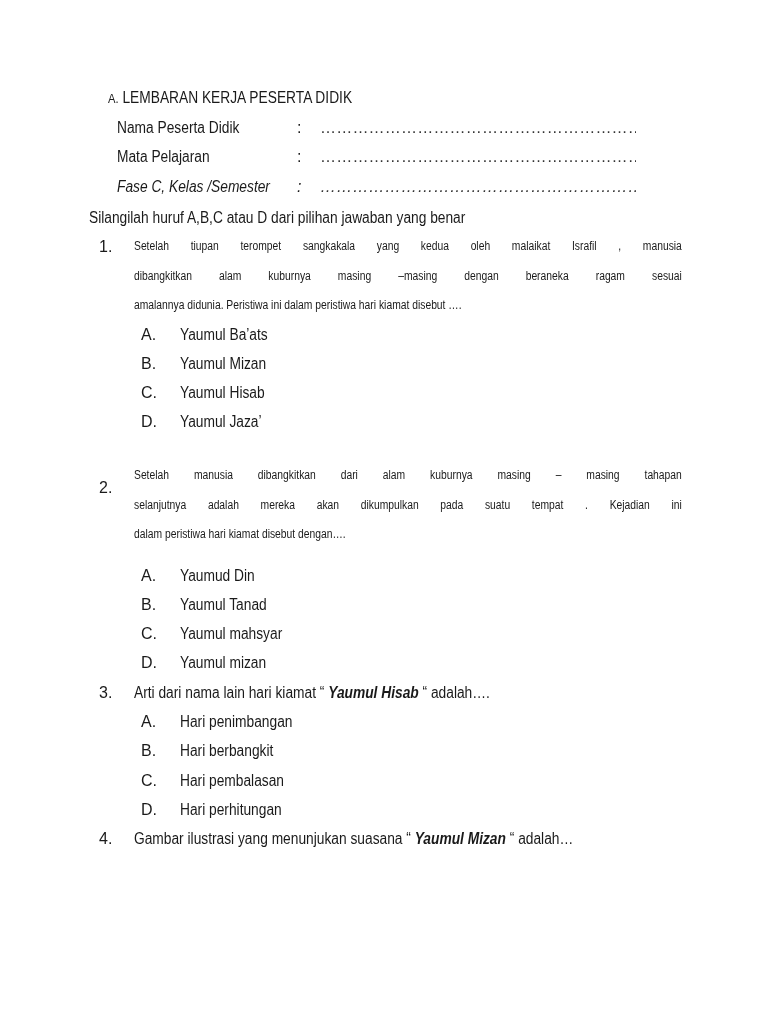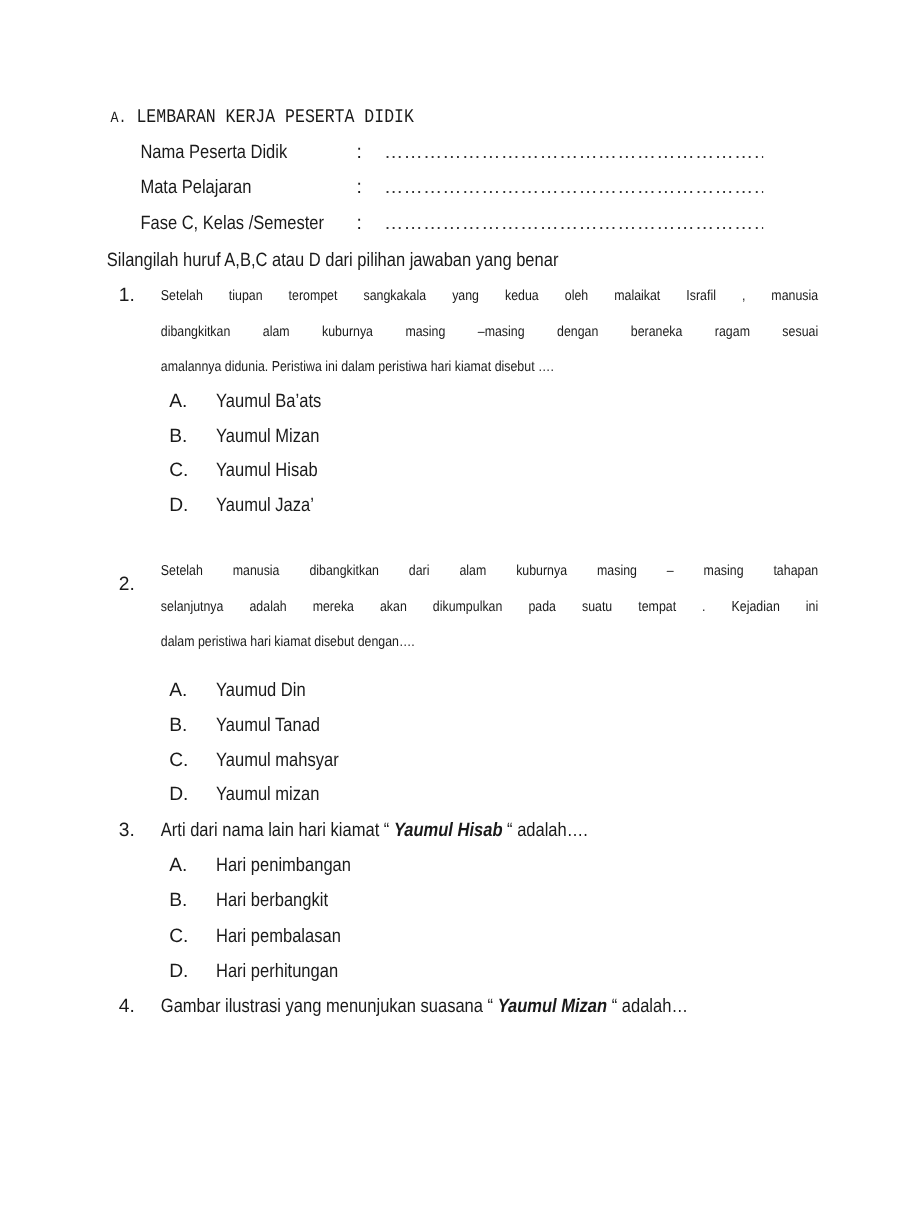--- a/index.html
+++ b/index.html
@@ -20,24 +20,23 @@
       left: 0; top: 0;
       width: 768px; height: 1024px;
     }
     .line {
       position: absolute;
       font-size: 16px;
       line-height: 20px;
       white-space: nowrap;
     }
     .title {
-      left: 92px;
+      left: 108px;
       top: 88px;
       font-size: 16px;
-      font-family: Liberation Mono, monospace;
     }
     .title .prefix { font-size: 13px; }
     .field {
       position: absolute;
       font-size: 16px;
       line-height: 20px;
       white-space: nowrap;
     }
     .field-label { position: absolute; left: 117px; }
     .field-colon { position: absolute; left: 297px; }
@@ -117,21 +116,21 @@
   <div class="field" style="top:118px;left:0;width:672px;height:20px;">
     <span class="field-label cond">Nama Peserta Didik</span>
     <span class="field-colon">:</span>
     <span class="field-dots">……………………………………………………</span>
   </div>
   <div class="field" style="top:147px;left:0;width:768px;height:20px;">
     <span class="field-label cond">Mata Pelajaran</span>
     <span class="field-colon">:</span>
     <span class="field-dots">……………………………………………………</span>
   </div>
-  <div class="field" style="top:177px;left:0;width:652px;height:20px;">
+  <div class="field" style="top:177px;left:0;width:652px;height:20px;font-style:italic;">
     <span class="field-label cond">Fase C, Kelas /Semester</span>
     <span class="field-colon">:</span>
     <span class="field-dots">……………………………………………………</span>
   </div>
 
   <div class="line instruction">
     <span class="cond">Silangilah huruf A,B,C atau D dari pilihan jawaban yang benar</span>
   </div>
 
   <div>

